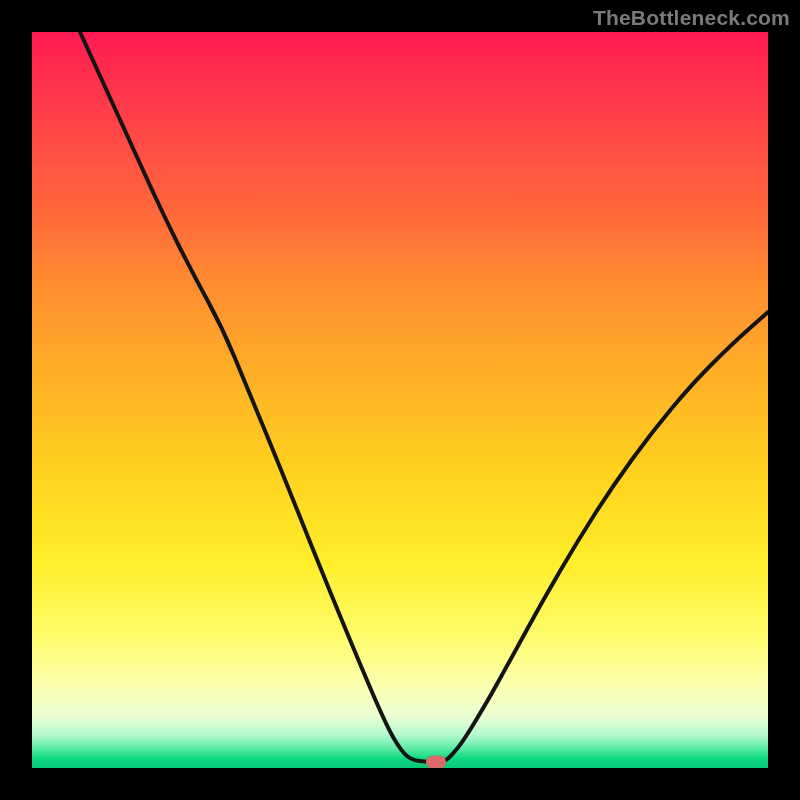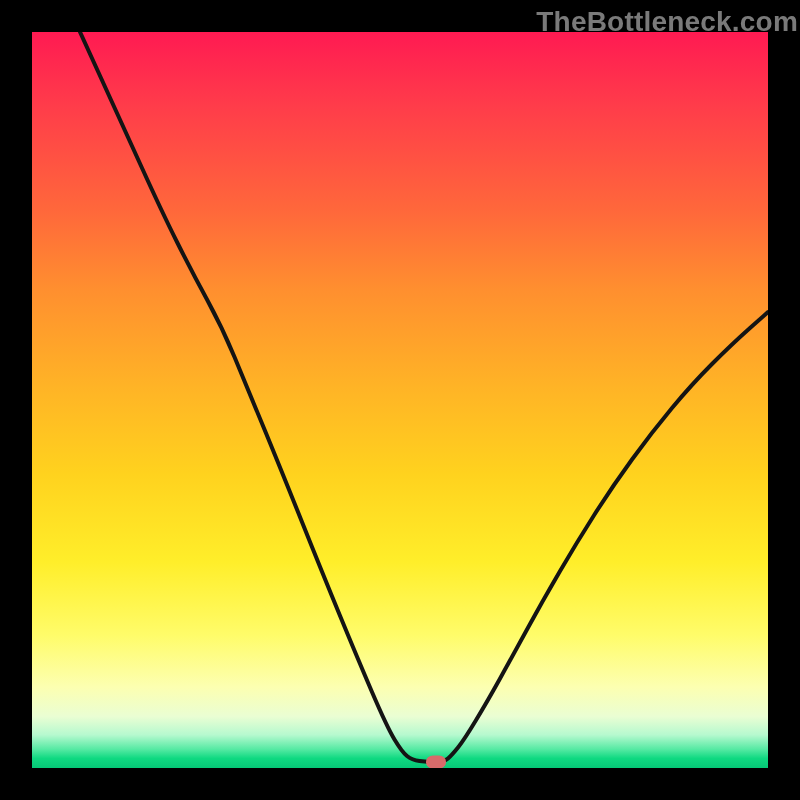--- a/index.html
+++ b/index.html
@@ -54,23 +54,23 @@
     position: absolute;
     width: 20px;
     height: 13px;
     border-radius: 7px / 6px;
     background: #d86a6a;
     transform: translate(-50%, -50%);
   }
   .watermark {
     position: absolute;
     top: 6px;
-    right: 2px;
+    right: 10px;
     color: #7a7a7a;
-    font-size: 28px;
+    font-size: 21px;
     font-weight: 600;
     letter-spacing: 0.2px;
     user-select: none;
   }
 </style>
 </head>
 <body>
 
 <div class="frame">
   <div class="watermark">TheBottleneck.com</div>

